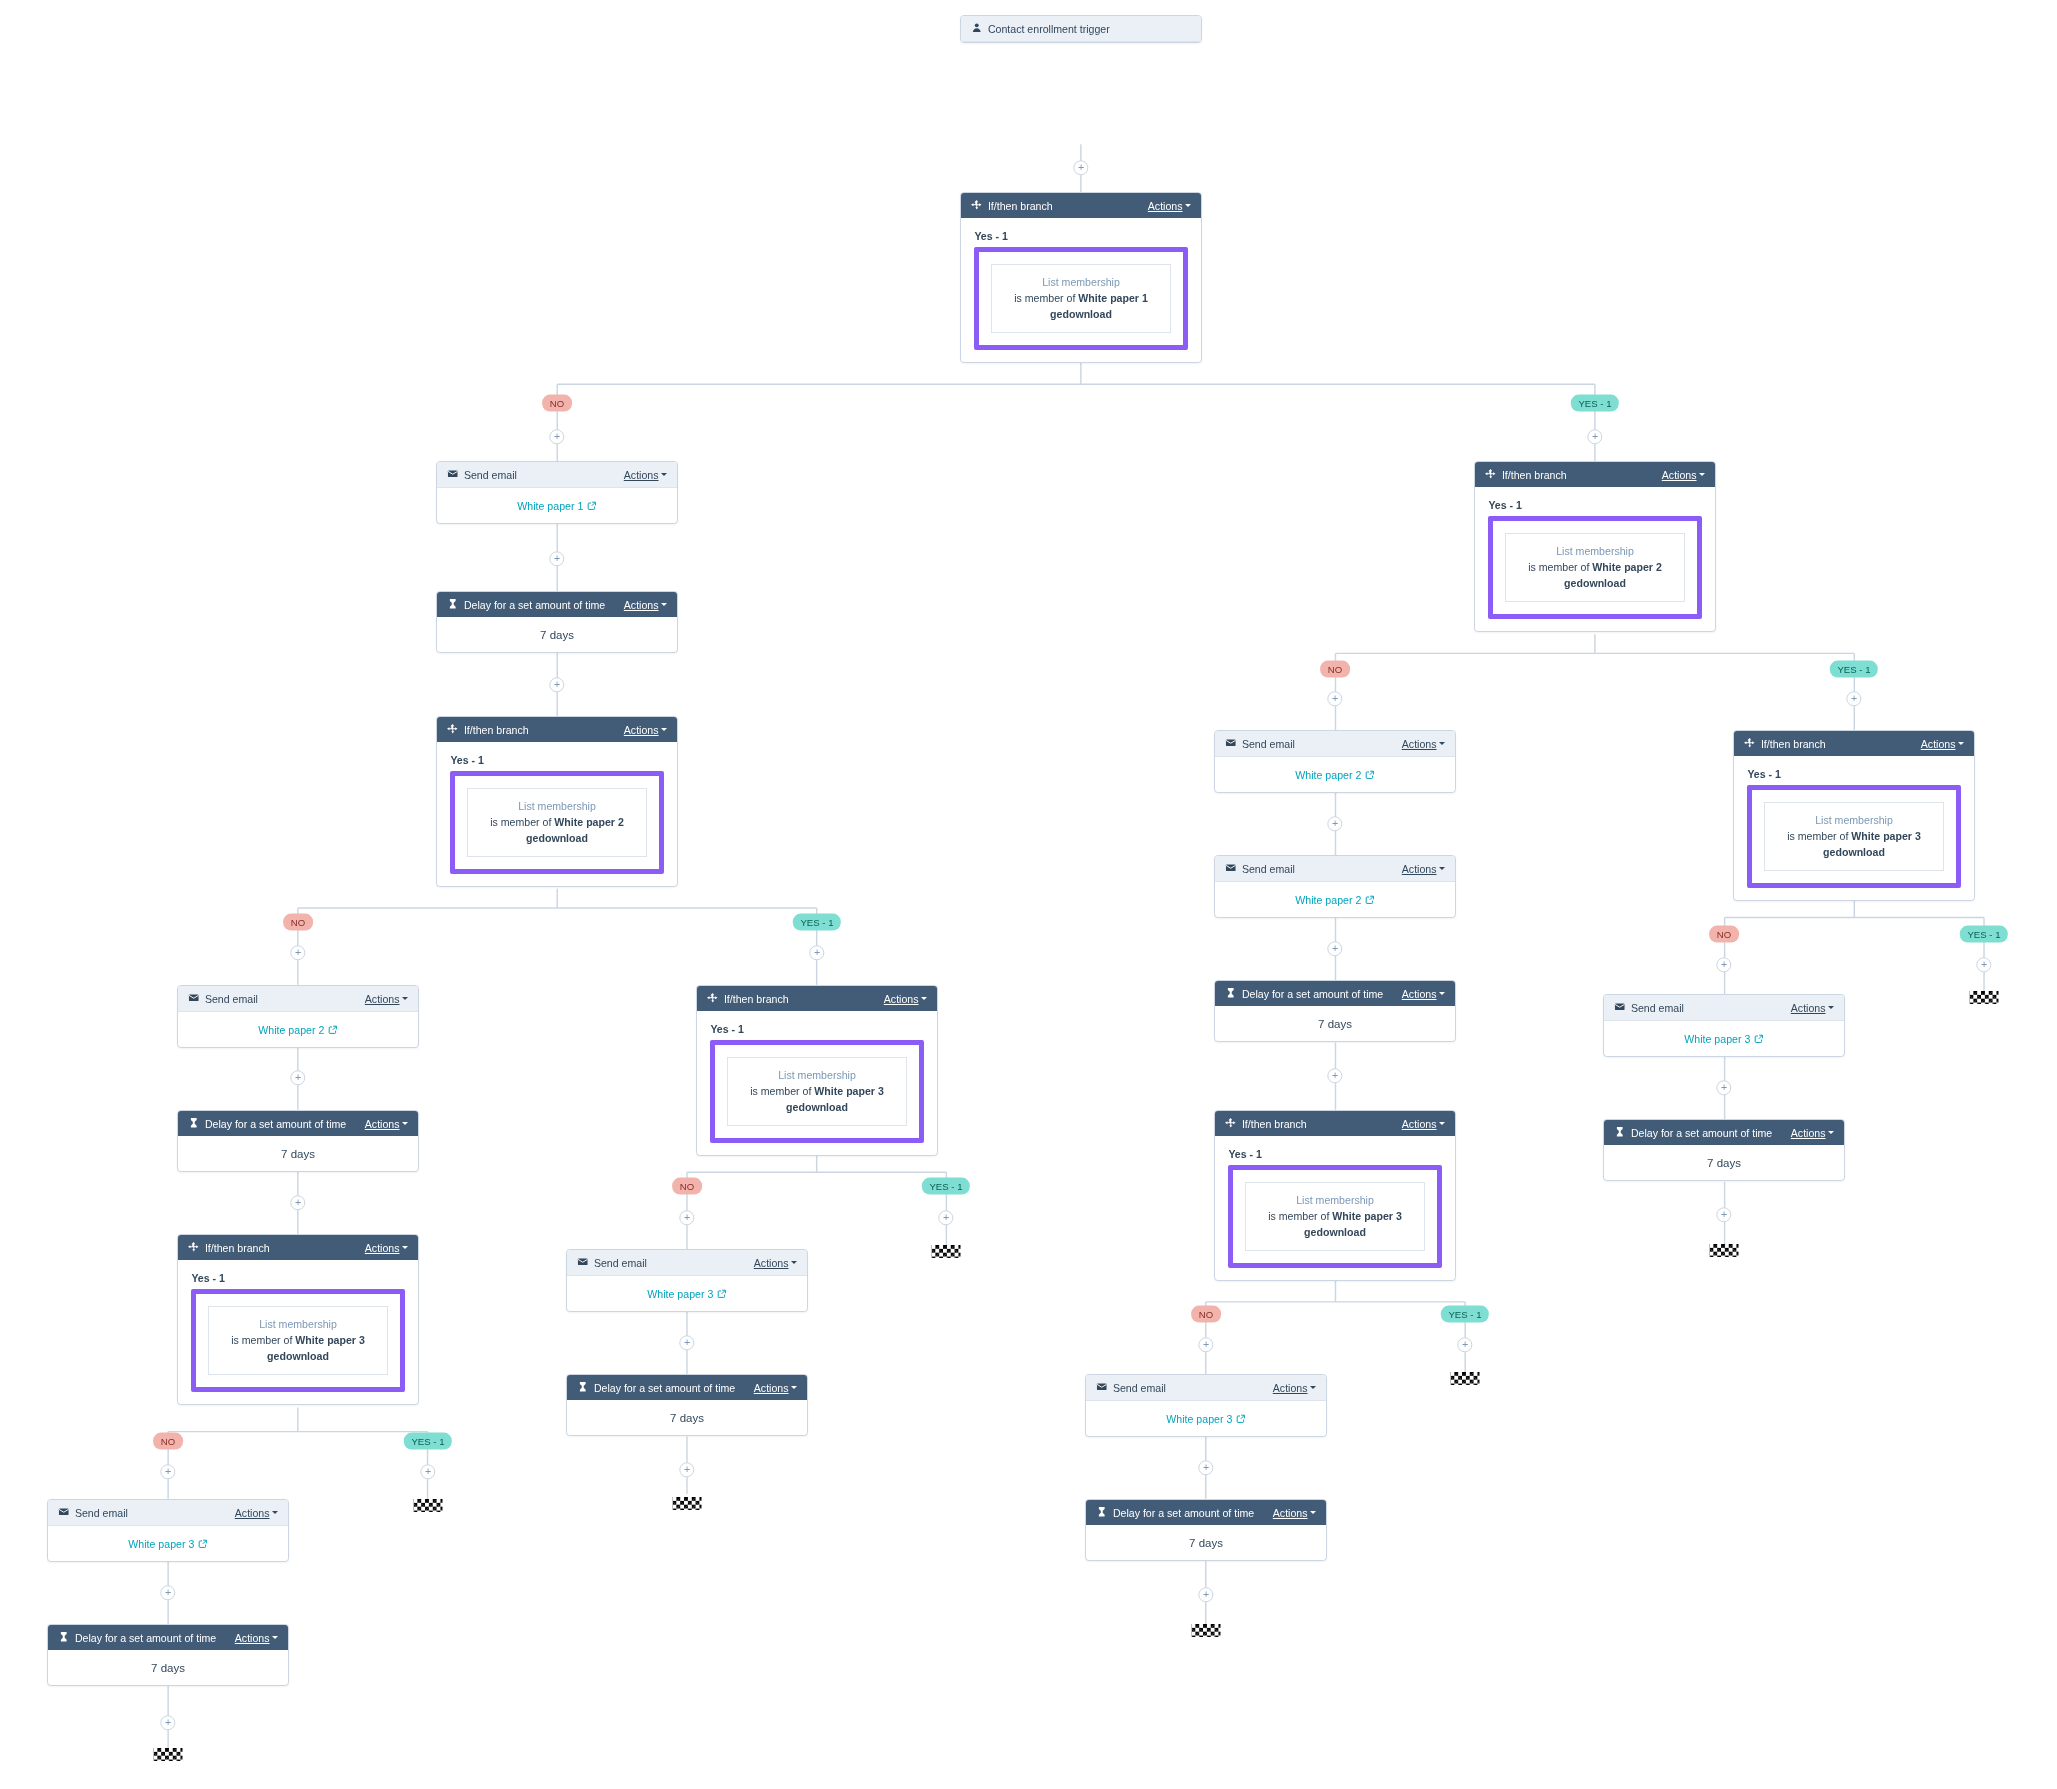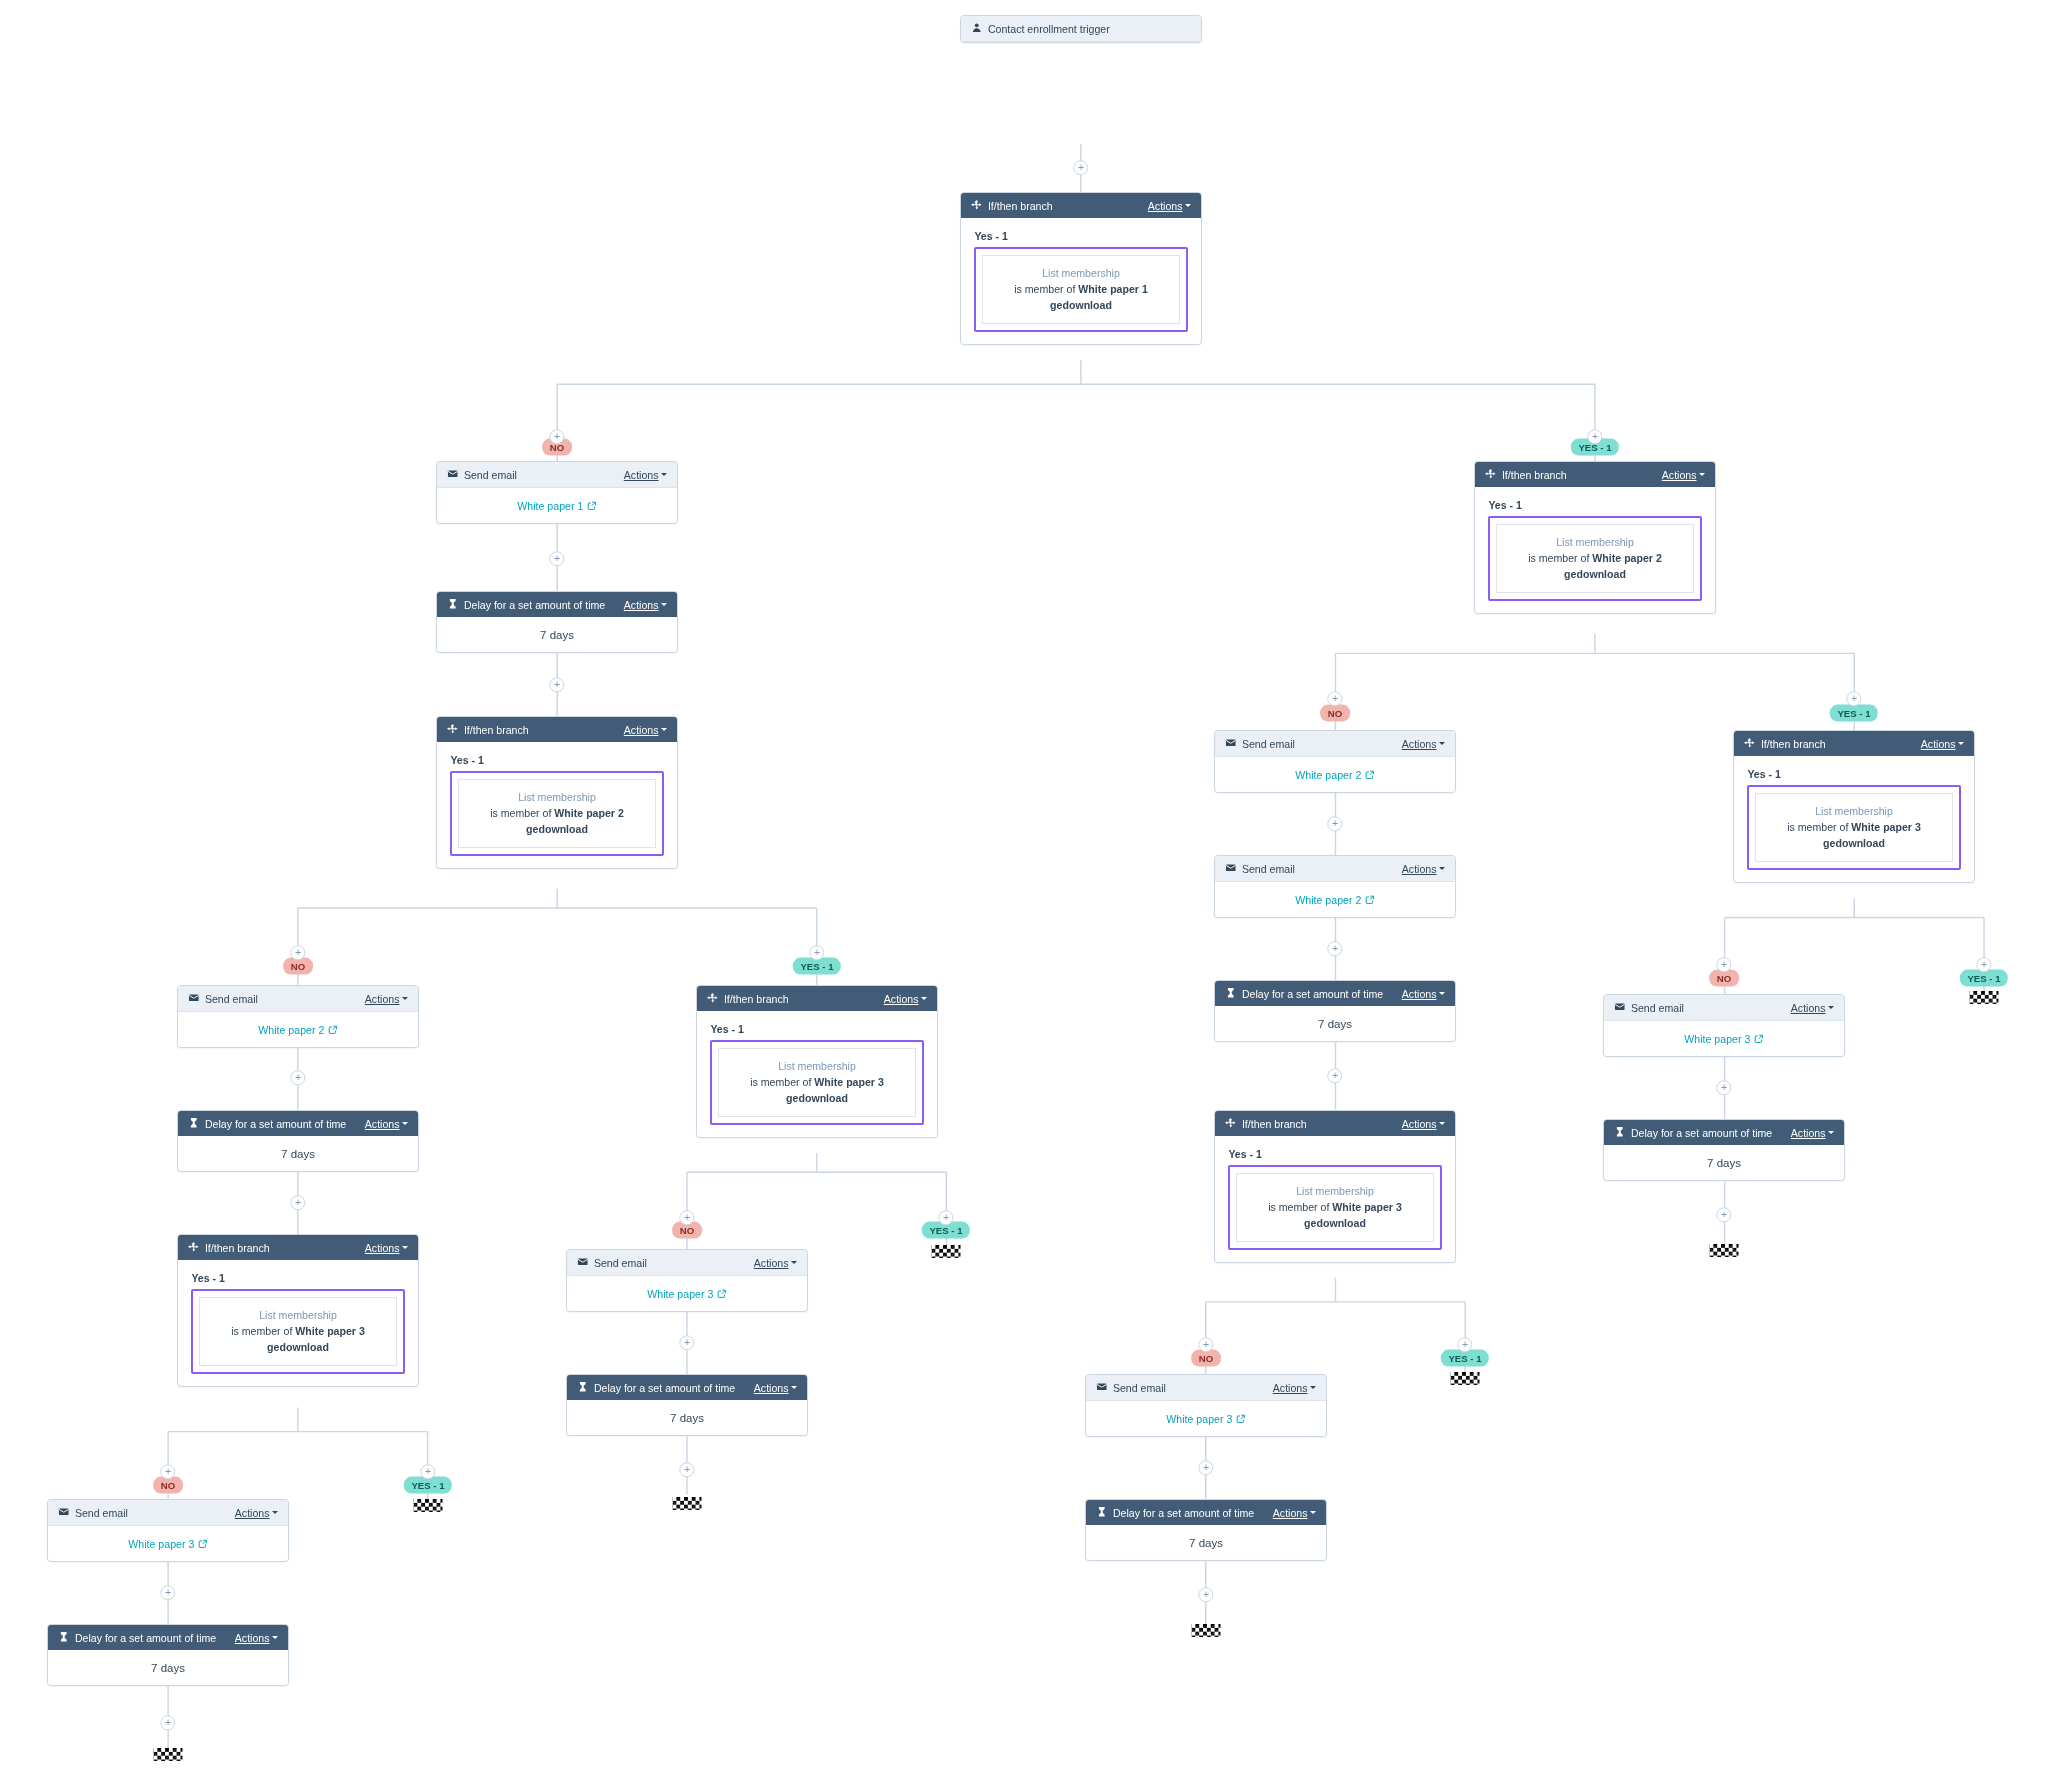--- a/index.html
+++ b/index.html
@@ -9,27 +9,27 @@
 .node-head { background: #425b76; color: #fff; padding: 5.8px 9.6px; display: flex; justify-content: space-between; align-items: center; border-radius: 2.9px 2.9px 0 0; }
 .node-head.light { background: #eaf0f6; color: #33475b; border-bottom: 1px solid #dfe3eb; }
 .node-title { display: flex; align-items: center; gap: 5.8px; font-size: 10.6px; font-weight: 500; }
 .node-title svg { width: 11.5px; height: 11.5px; flex: 0 0 auto; }
 .node-actions { font-size: 10.6px; text-decoration: underline; cursor: pointer; display: flex; align-items: center; gap: 2.9px; }
 .node-actions .caret { width: 0; height: 0; border-left: 3.8px solid transparent; border-right: 3.8px solid transparent; border-top: 3.8px solid currentColor; }
 .node-body { padding: 11.5px 13.4px; text-align: center; }
 .link-open { color: #00a4bd; font-weight: 500; font-size: 10.6px; display: inline-flex; align-items: center; gap: 3.8px; }
 .link-open svg { width: 9.6px; height: 9.6px; }
 .sublabel { font-size: 10.6px; font-weight: 600; text-align: left; margin: 0 0 5.8px 0; }
-.crit-box { border: 2px solid #8b5cf6; padding: 6px; border-radius: 1.9px; }
+.crit-box { border: 5px solid #8b5cf6; padding: 12px; border-radius: 1.9px; }
 .crit-inner { border: 1px solid #dfe3eb; padding: 9.6px 11.5px; text-align: center; font-size: 10.6px; line-height: 1.5; }
 .crit-inner .faint { color: #7c98b6; }
 .trigger-body { padding: 9.6px 13.4px 15.4px; text-align: center; }
 .trigger-q { font-size: 10.6px; color: #516f90; margin-bottom: 9.6px; }
 .btn-or { display: inline-block; background: #ff7a59; color: #fff; padding: 6.7px 13.4px; border-radius: 2.9px; font-size: 10.6px; font-weight: 500; }
-.pill { position: absolute; padding: 2.9px 7.7px; border-radius: 8px; font-size: 9.6px; font-weight: 700; z-index: 3; transform: translate(-50%,-50%); margin-top: 44px; }
+.pill { position: absolute; padding: 2.9px 7.7px; border-radius: 8px; font-size: 9.6px; font-weight: 400; z-index: 3; transform: translate(-50%,-50%); }
 .pill-no { background: #f2b3ad; color: #882d24; }
 .pill-yes { background: #7fded2; color: #0b5e54; }
 .plus { position: absolute; width: 15.4px; height: 15.4px; background: #fff; border: 1px solid #cbd6e2; border-radius: 50%; z-index: 3; transform: translate(-50%,-50%); display: flex; align-items: center; justify-content: center; }
 .plus::before { content:"+"; color:#7c98b6; font-size:10.6px; line-height:1; }
 .finish { position: absolute; width: 29px; height: 13.4px; z-index: 3; transform: translateX(-50%);
   background-image:
     linear-gradient(45deg,#000 25%,transparent 25%),
     linear-gradient(-45deg,#000 25%,transparent 25%),
     linear-gradient(45deg,transparent 75%,#000 75%),
     linear-gradient(-45deg,transparent 75%,#000 75%);

